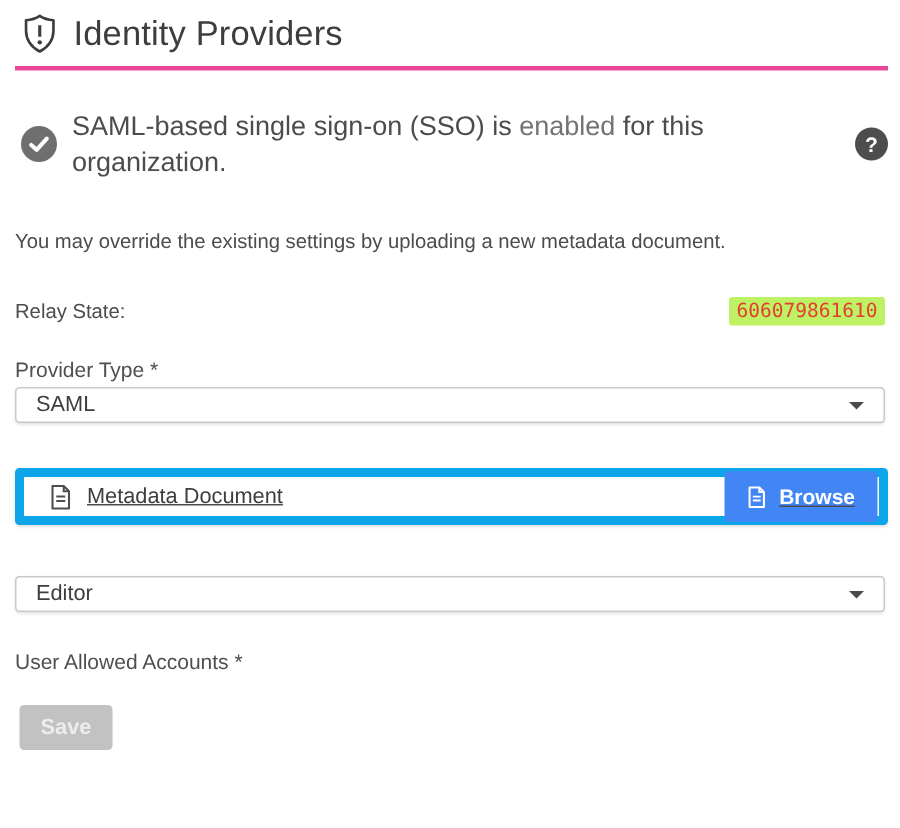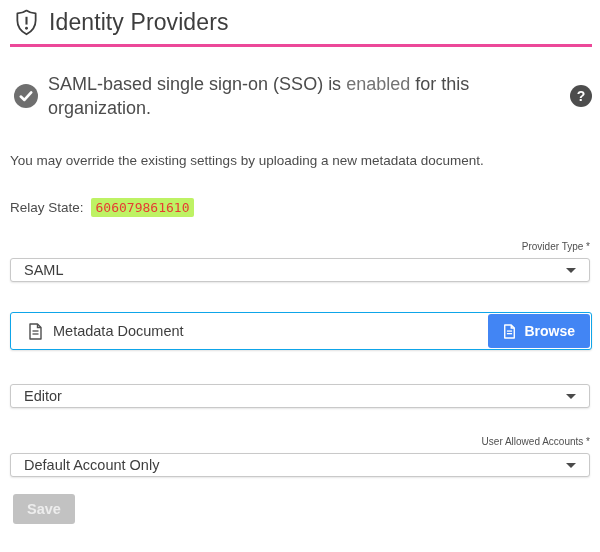--- a/index.html
+++ b/index.html
@@ -46,36 +46,36 @@
   
   .intro {
     margin: 32px 10px 0 10px;
     font-size: 13.5px; color: #4c4c4c; line-height: 18px;
   }
 
   
   .relay {
     margin: 28px 10px 0 10px;
     display: flex; align-items: center; gap: 7px;
-    font-size: 13.5px; color: #4c4c4c;
+    font-size: 13.5px; color: #4c4c4c; justify-content: space-between;
   }
   .relay code {
     font-family: "DejaVu Sans Mono", "Liberation Mono", monospace;
     font-size: 13px; color: #e63c33;
     background: #bef264; padding: 2px 5px; border-radius: 2px;
   }
 
   
   .field { margin: 0 10px; }
   .field-provider { margin-top: 22px; }
   .field-role { margin-top: 34px; }
   .field-accounts { margin-top: 26px; }
   .field label {
-    display: block; font-size: 10px; color: #4f4f4f;
-    line-height: 15px; margin-bottom: 4px; text-align: right;
+    display: block; font-size: 14px; color: #4f4f4f;
+    line-height: 15px; margin-bottom: 4px;
   }
   .select {
     box-sizing: border-box; height: 24px;
     border: 1px solid #c9c9c9; border-radius: 3px;
     background: #ffffff;
     box-shadow: 0 1px 2px rgba(0,0,0,0.10);
     display: flex; align-items: center;
     padding: 0 13px; font-size: 14.5px; color: #3e3e3e;
     cursor: pointer;
   }
@@ -83,25 +83,25 @@
     margin-left: auto; width: 0; height: 0;
     border-left: 5px solid transparent;
     border-right: 5px solid transparent;
     border-top: 5.5px solid #4a4a4a;
   }
 
   
   .upload-row {
     box-sizing: border-box;
     margin: 30px 8px 0 10px; height: 38px;
-    border: 1px solid #0ea5e9; border-radius: 3px;
+    border: 6px solid #0ea5e9; border-radius: 3px;
     background: #ffffff;
     box-shadow: 0 1px 2px rgba(0,0,0,0.12);
     display: flex; align-items: center;
-    padding-left: 17px; cursor: pointer;
+    padding-left: 17px; cursor: pointer; text-decoration: underline;
   }
   .upload-row .file-icon { margin-right: 10px; }
   .upload-label { font-size: 14.5px; color: #3e3e3e; }
   .browse {
     margin-left: auto; margin-right: 1px; height: 34px;
     background: #4285f4; border: none; border-radius: 3px;
     color: #ffffff; font-family: inherit;
     font-weight: 700; font-size: 14px;
     display: flex; align-items: center; gap: 8px;
     padding: 0 15px; cursor: pointer;
@@ -192,22 +192,18 @@
   <div class="field field-role">
     <div class="select">
       <span>Editor</span>
       <span class="caret"></span>
     </div>
   </div>
 
   
   <div class="field field-accounts">
     <label>User Allowed Accounts *</label>
-    <div class="select">
-      <span>Default Account Only</span>
-      <span class="caret"></span>
-    </div>
   </div>
 
   
   <button class="save" disabled="">Save</button>
 
 </div>
 
 </body></html>

